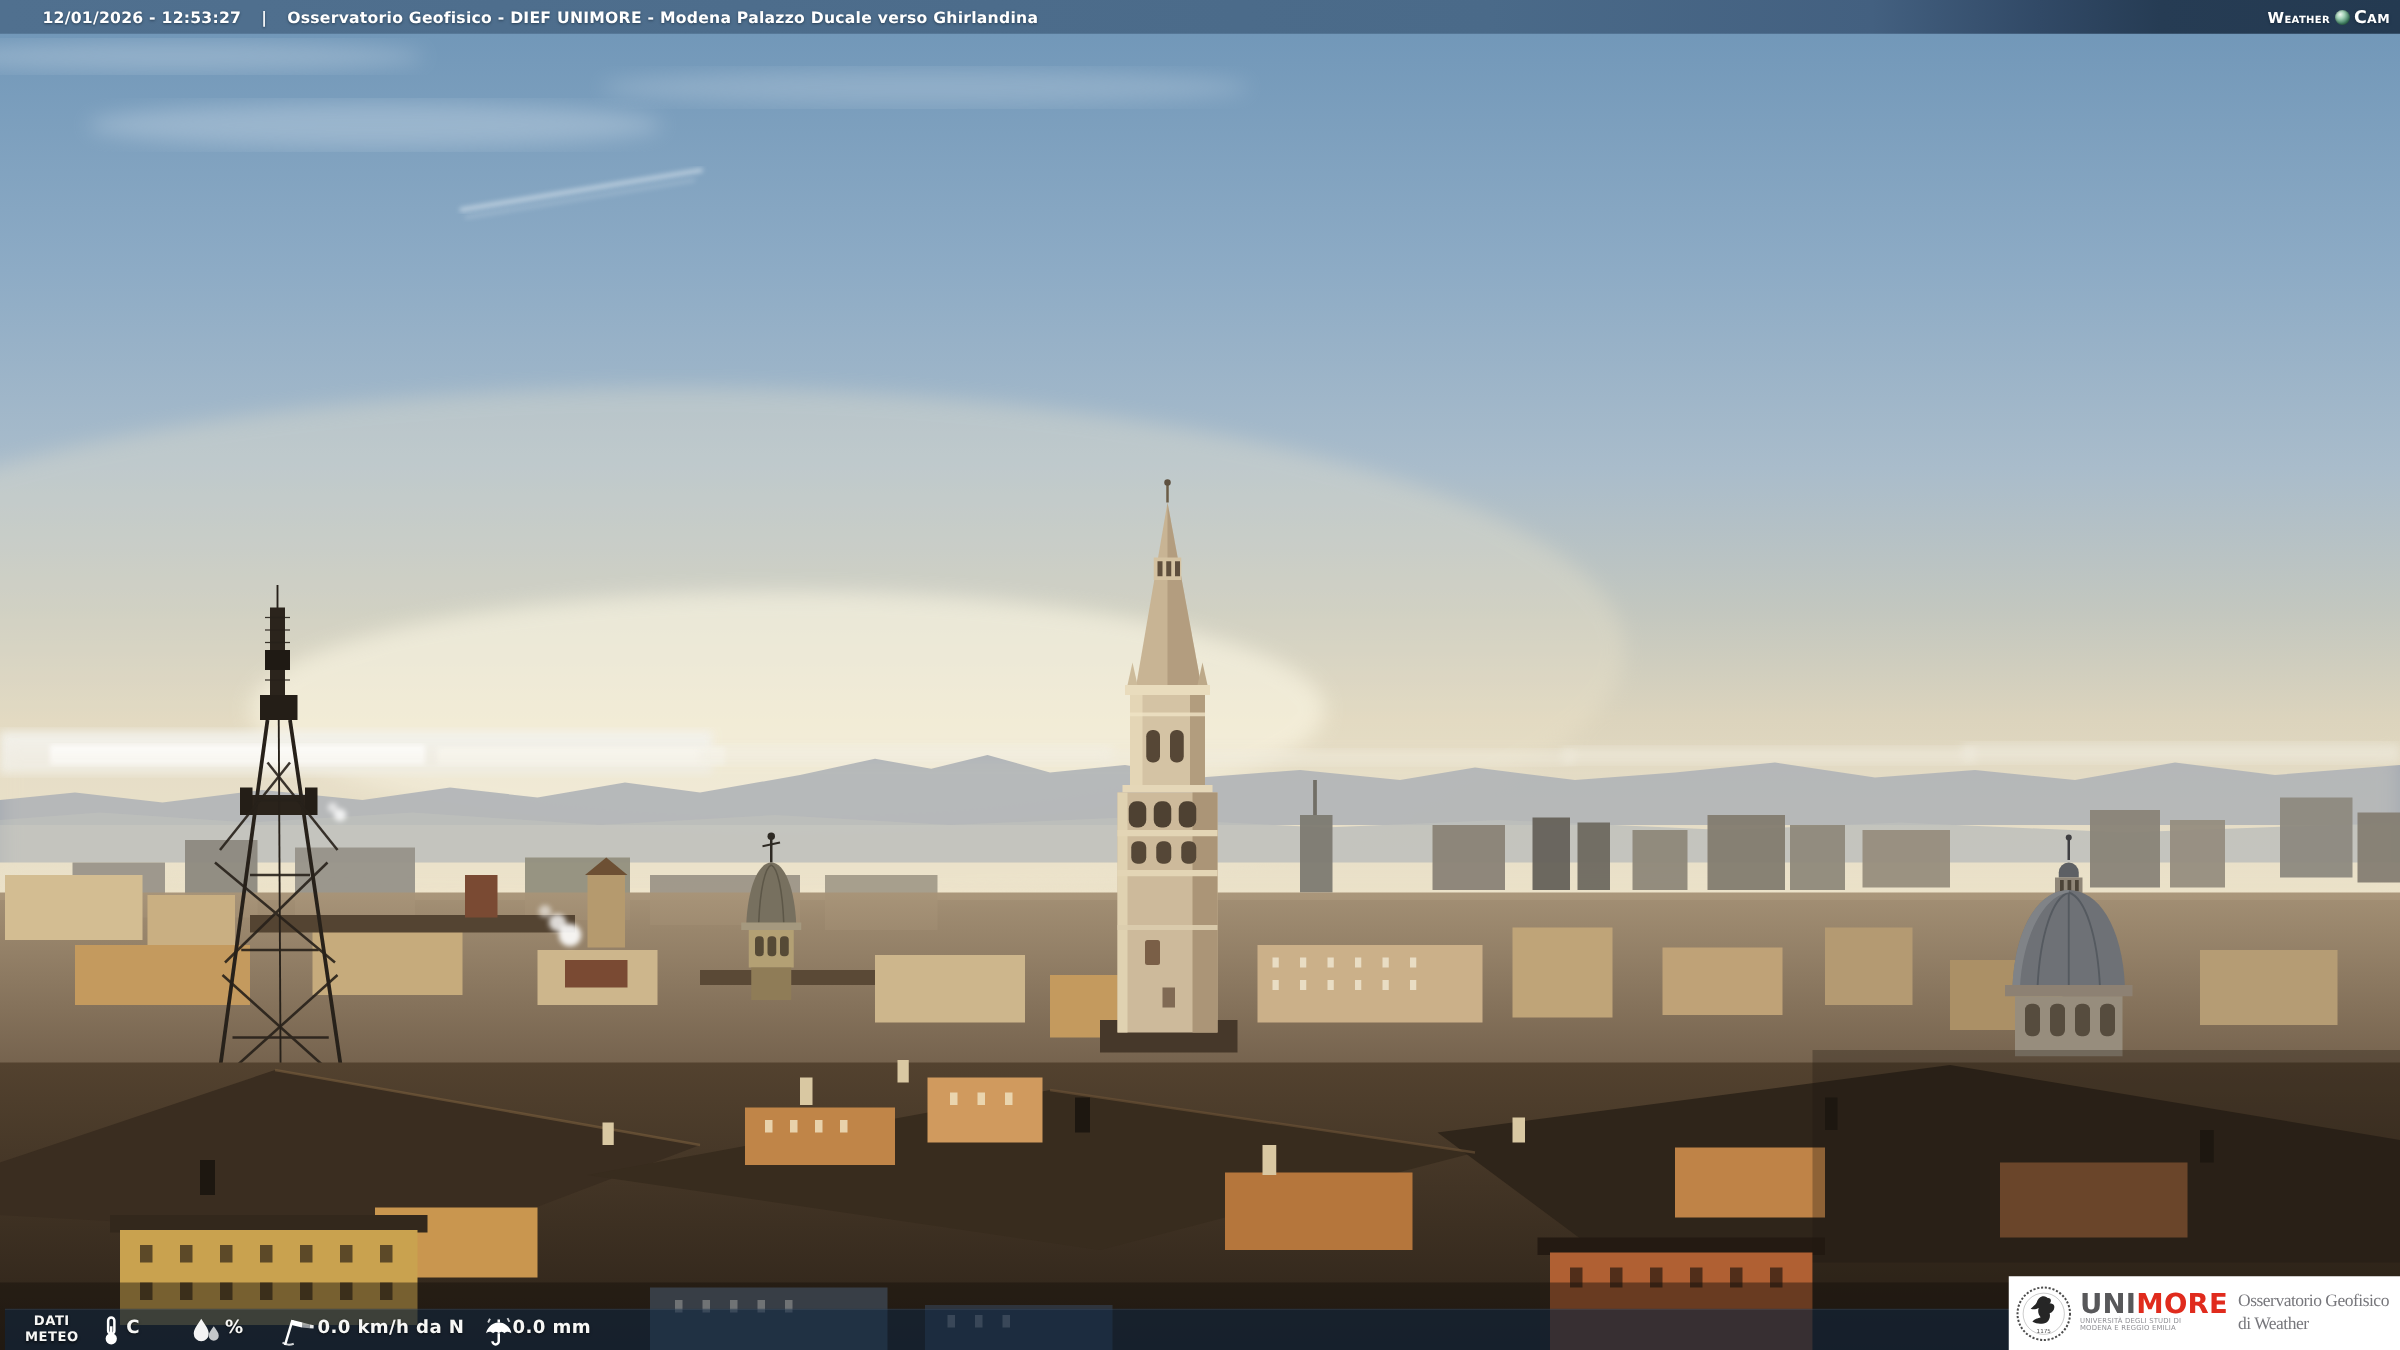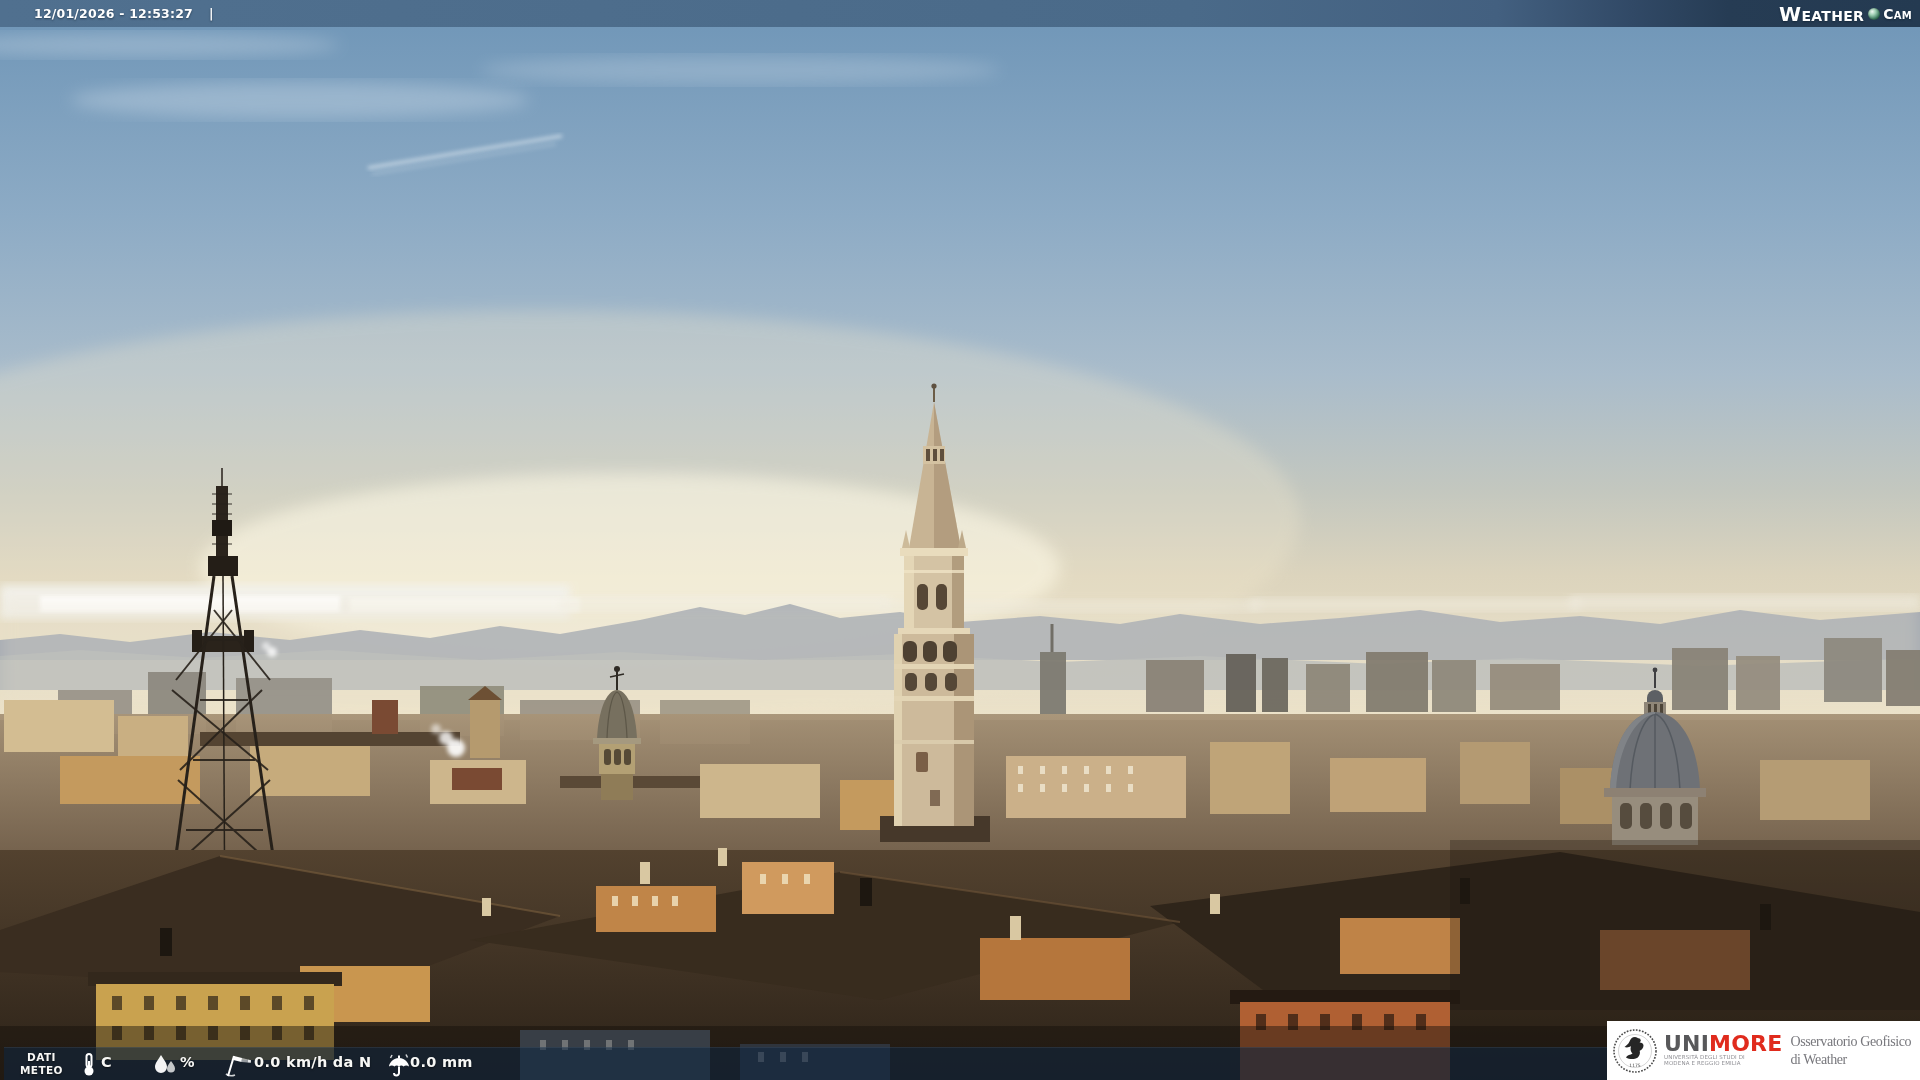--- a/index.html
+++ b/index.html
@@ -10,21 +10,21 @@
   
   .top-bar{position:absolute;top:0;left:0;width:1920px;height:27px;
     background:linear-gradient(90deg,#50708f 0%,#4a6a89 62%,#436080 78%,#3149666 85%,#263c54 90%,#243a51 100%);
     background:linear-gradient(90deg,#50708f 0%,#4a6a89 62%,#436080 78%,#314966 85%,#263c54 90%,#243a51 100%);
     display:flex;align-items:center;color:#fff;font-weight:700;font-size:12.5px;
     letter-spacing:.2px;text-shadow:0 1px 2px rgba(10,25,40,.55);z-index:5;}
   .top-bar .timestamp{margin-left:34px;white-space:nowrap;}
   .top-bar .sep{margin:0 16px;opacity:.95;}
   .top-bar .cam-title{white-space:nowrap;}
   .weathercam{position:absolute;right:8px;top:0;height:27px;display:flex;align-items:center;}
-  .weathercam .w1{font-variant:small-caps;font-size:20px;font-weight:600;letter-spacing:.3px;}
+  .weathercam .w1{font-variant:small-caps;font-size:12px;font-weight:600;letter-spacing:.3px;}
   .weathercam .dot{width:12px;height:12px;border-radius:50%;margin:0 3px 0 4px;
     background:radial-gradient(circle at 35% 30%,#eef8f0 0%,#9fd0b4 30%,#3e7c60 65%,#163c2c 100%);
     box-shadow:0 0 2px rgba(0,0,0,.4) inset;}
   .weathercam .w2{font-variant:small-caps;font-size:14px;font-weight:700;letter-spacing:.3px;}
 
   
   .bottom-bar{position:absolute;top:1047px;left:4px;width:1607px;height:33px;
     background:rgba(14,38,66,.55);border-top:1px solid rgba(255,255,255,.07);
     color:#f7f7f5;z-index:5;}
   .meteo-label{position:absolute;left:16px;top:3px;text-align:center;font-size:10.5px;
@@ -352,20 +352,21 @@
           <rect x="1416" y="1014" width="10" height="16"></rect>
       </g>
       <rect x="1450" y="840" width="470" height="240" fill="#1f1812" opacity=".3"></rect>
       <rect x="0" y="1026" width="1920" height="54" fill="#15100b" opacity=".45"></rect>
     </g>
   </svg>
 
   <header class="top-bar">
     <span class="timestamp">12/01/2026 - 12:53:27</span>
     <span class="sep">|</span>
+    <span class="cam-title">Osservatorio Geofisico - DIEF UNIMORE - Modena Palazzo Ducale verso Ghirlandina</span>
     <span class="weathercam">
       <span class="w1">Weather</span>
       <span class="dot"></span>
       <span class="w2">Cam</span>
     </span>
   </header>
 
   <div class="bottom-bar">
     <div class="meteo-label">
       <div>DATI</div>

